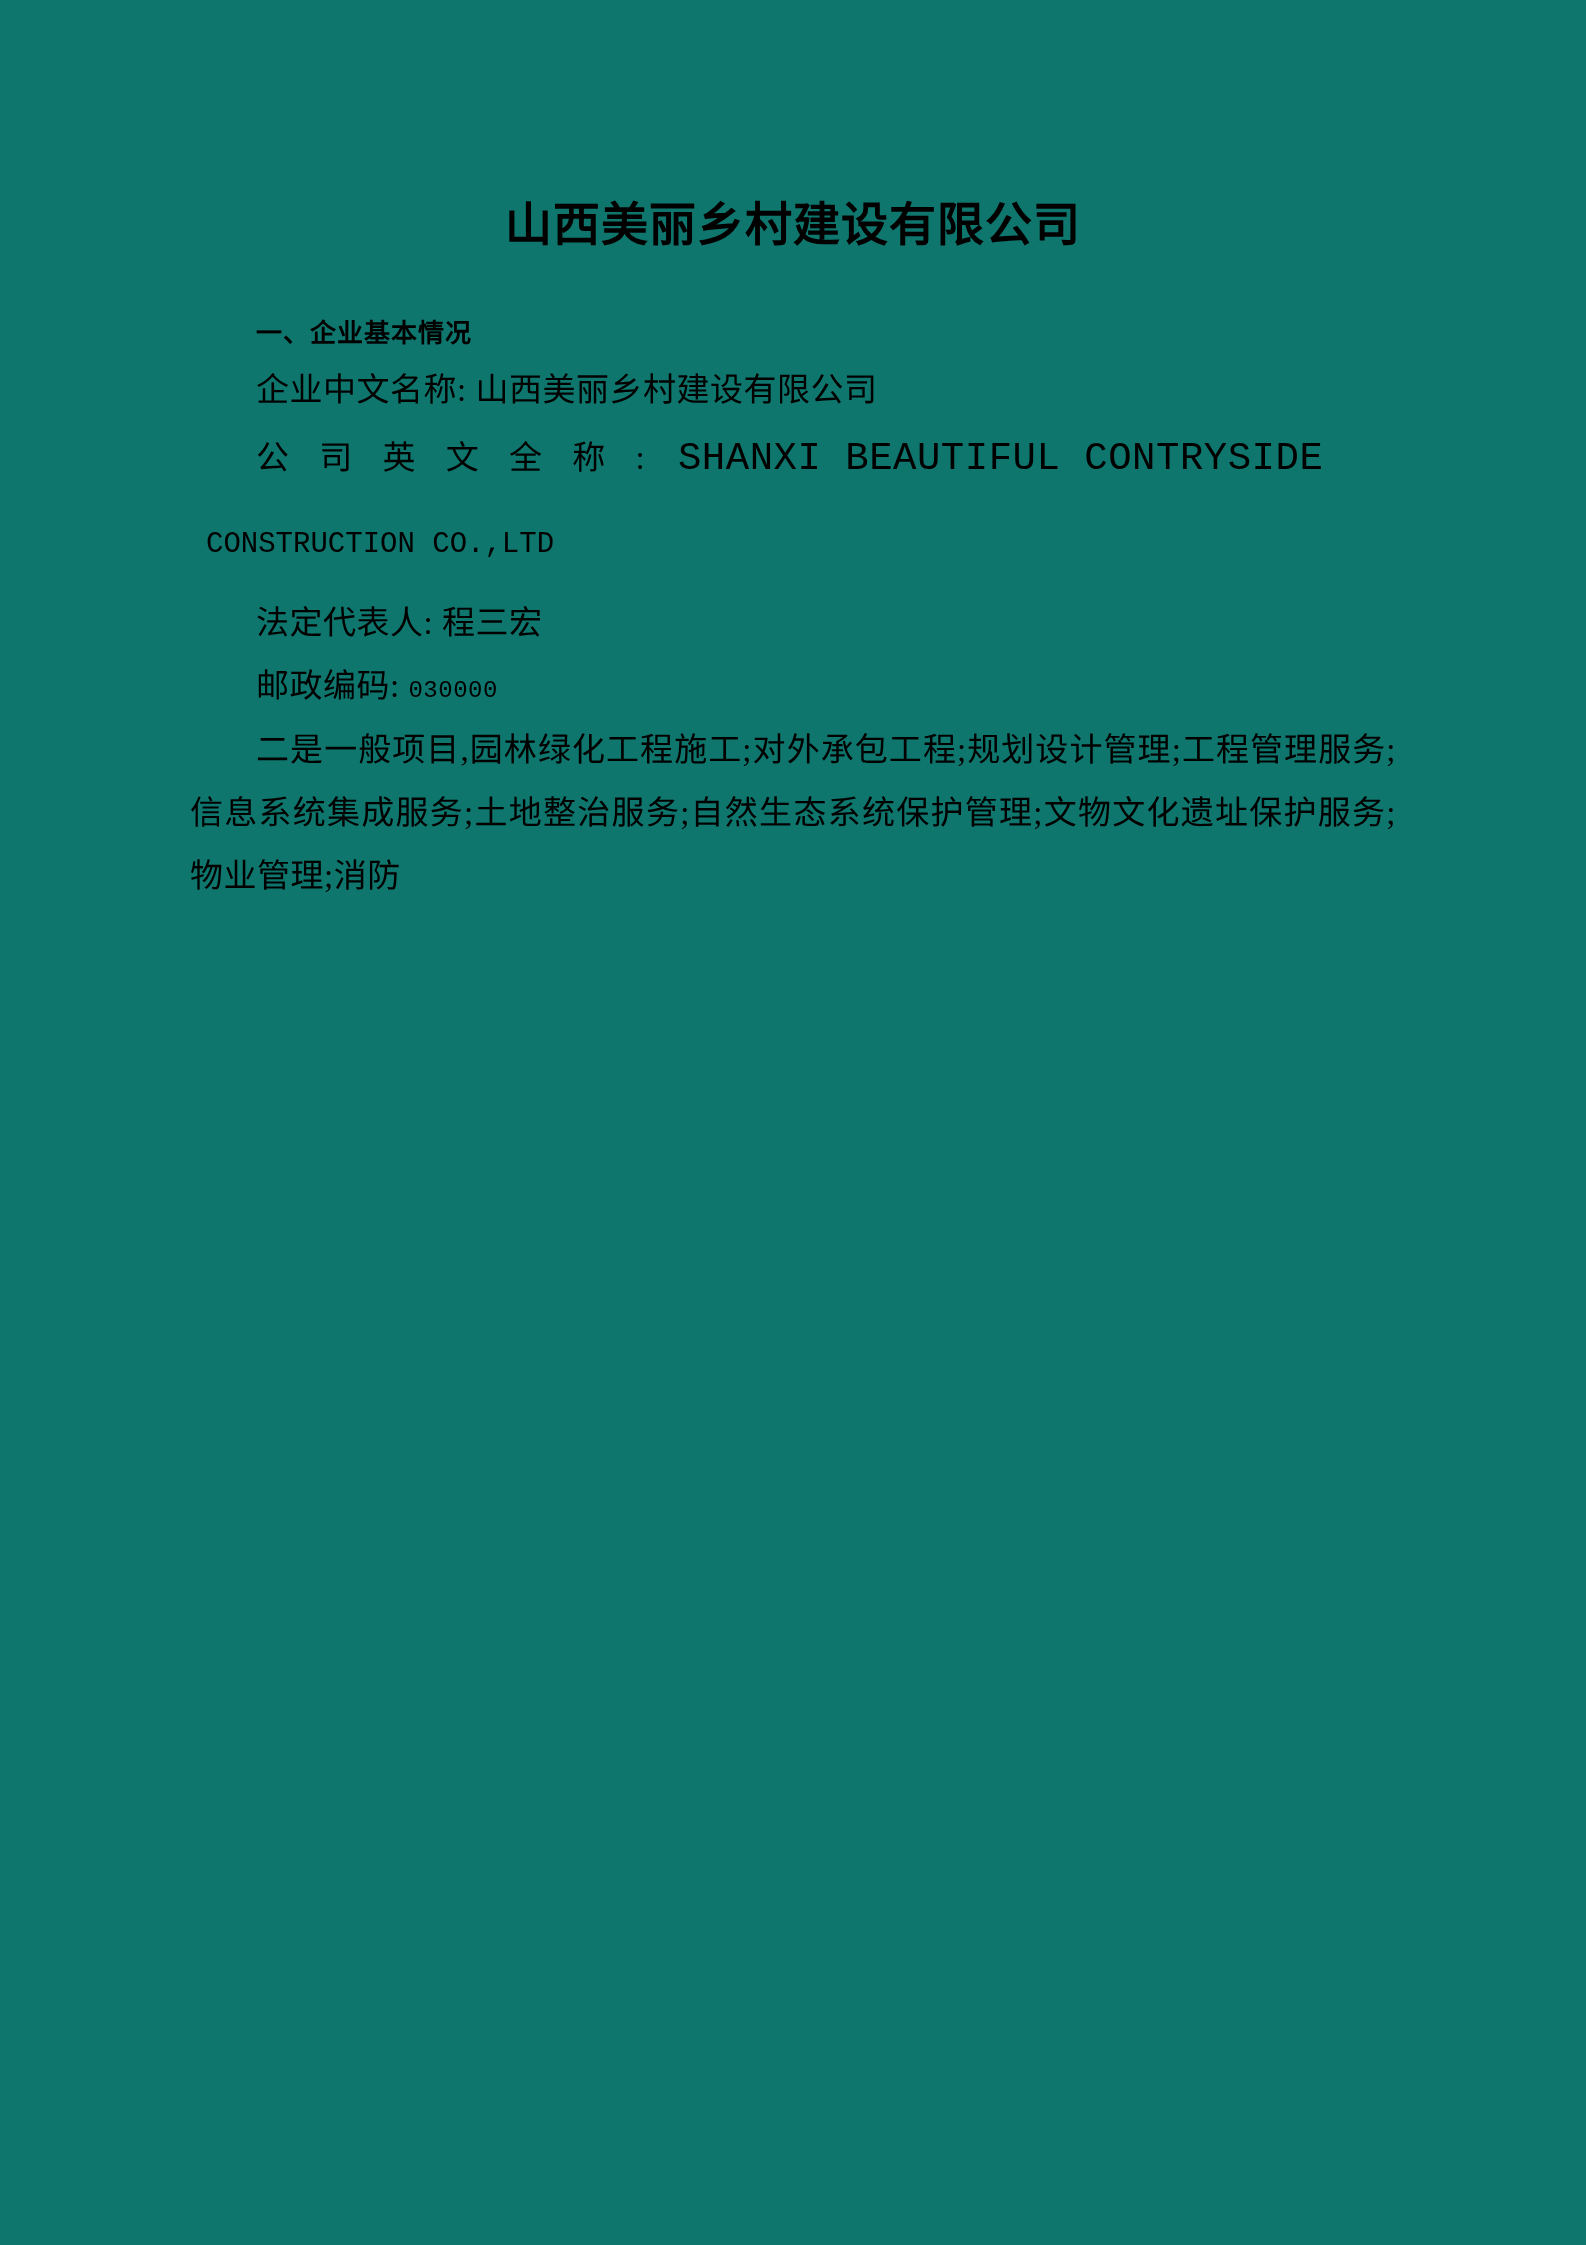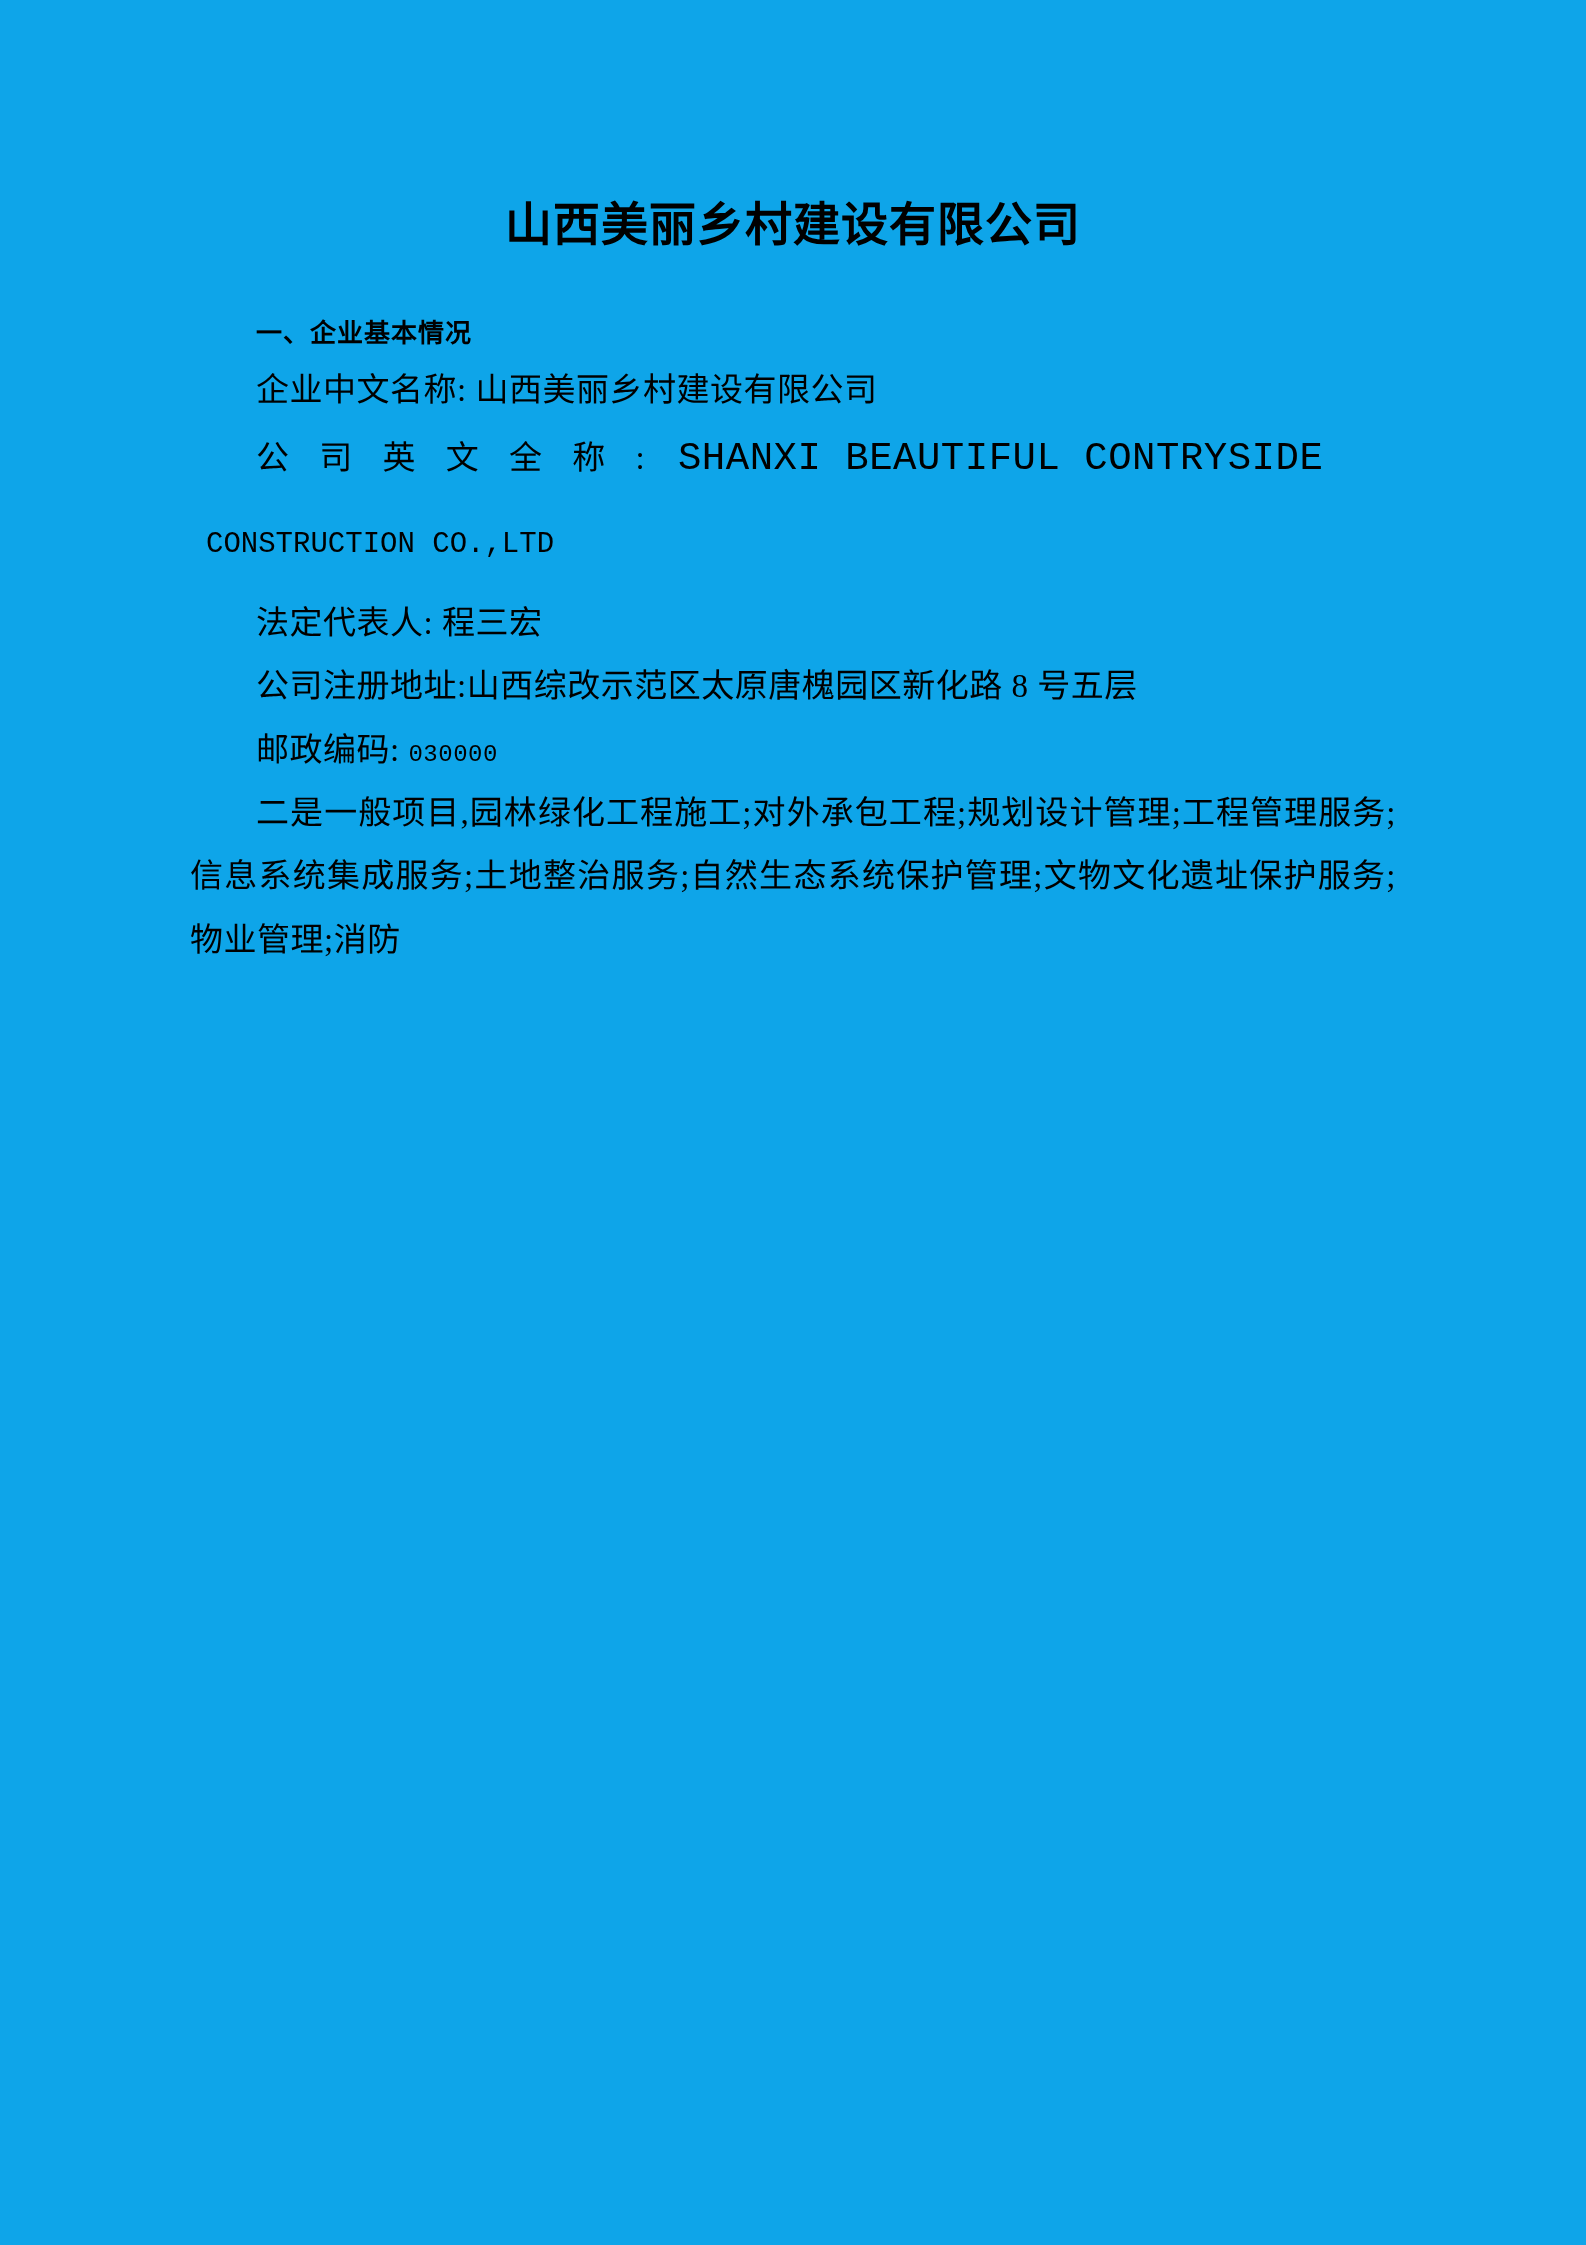--- a/index.html
+++ b/index.html
@@ -5,21 +5,21 @@
 <style>
   html, body {
     margin: 0;
     padding: 0;
     background: #ffffff;
   }
   .page {
     width: 1586px;
     height: 2245px;
     margin: 0 auto;
-    background: #0ea5e9;
+    background: #0f766e;
     position: relative;
     box-sizing: border-box;
     padding: 175px 190px 0 190px;
     font-family: "Liberation Serif", "DejaVu Serif", serif;
     color: #000000;
   }
   .doc-title {
     text-align: center;
     font-family: "Liberation Serif", "DejaVu Serif", serif;
     font-weight: bold;
@@ -101,23 +101,20 @@
     <span class="spaced-label">公 司 英 文 全 称 :</span>
     <span class="en" style="padding-left:14px;">SHANXI  BEAUTIFUL  CONTRYSIDE</span>
   </p>
   <p class="mono-para">CONSTRUCTION CO.,LTD</p>
 
   <p class="para indent">
     <span>法定代表人:</span>
     <span>程三宏</span>
   </p>
 
-  <p class="para indent">
-    <span>公司注册地址:</span><span>山西综改示范区太原唐槐园区新化路 8 号五层</span>
-  </p>
 
   <p class="para indent">
     <span>邮政编码:</span>
     <span class="num">030000</span>
   </p>
 
 
   <p class="para indent">二是一般项目,园林绿化工程施工;对外承包工程;规划设计管理;工程管理服务;信息系统集成服务;土地整治服务;自然生态系统保护管理;文物文化遗址保护服务;物业管理;消防</p>
 
 </div>

